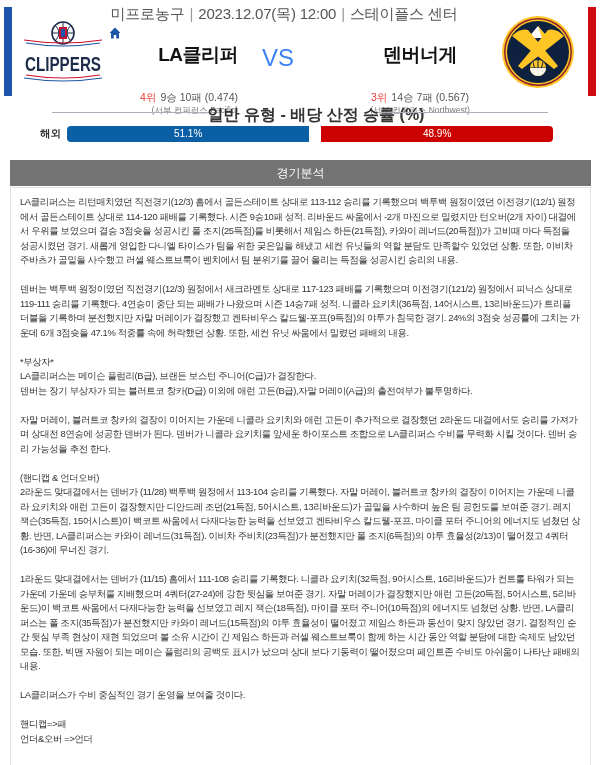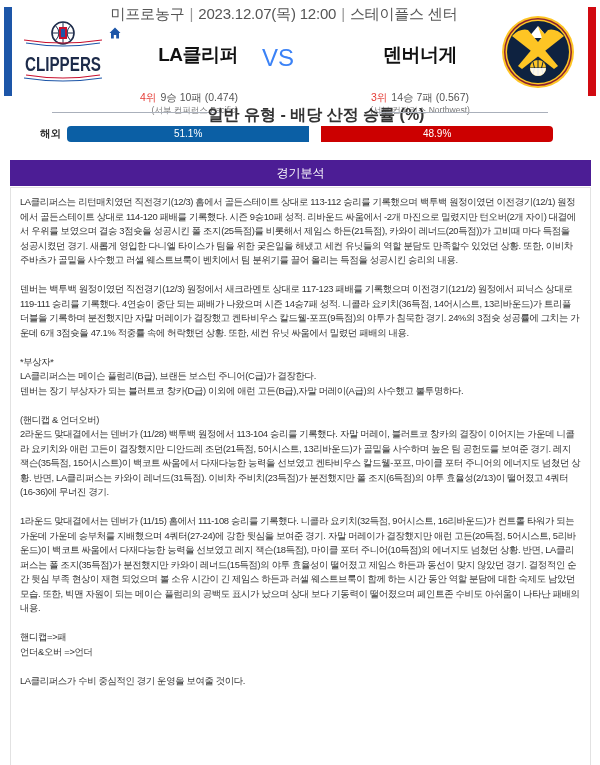--- a/index.html
+++ b/index.html
@@ -31,21 +31,21 @@
   .section-title .line { position: absolute; top: 7px; height: 1px; background: #aab0bb; }
   .section-title .line.l { left: 0; width: 170px; }
   .section-title .line.r { right: 0; width: 170px; }
   .section-title .txt { position: absolute; left: 16px; width: 100%; text-align: center; font-size: 16px; font-weight: bold; color: #333; top: 0; }
 
   .prob-row { position: absolute; top: 126px; left: 40px; width: 520px; height: 16px; }
   .prob-label { position: absolute; left: 0; top: 1px; font-size: 10.5px; font-weight: bold; color: #333; }
   .prob-bar { position: absolute; left: 27px; top: 0; width: 486px; height: 16px; border-radius: 4px; overflow: hidden; display: flex; justify-content: center; }
   .prob-seg { height: 100%; color: #fff; font-size: 10px; text-align: center; line-height: 16px; }
 
-  .analysis-header { position: absolute; top: 160px; left: 10px; width: 581px; height: 26px; background: #4c1d95; color: #fff; text-align: center; font-size: 12px; line-height: 26px; }
+  .analysis-header { position: absolute; top: 160px; left: 10px; width: 581px; height: 26px; background: #737373; color: #fff; text-align: center; font-size: 12px; line-height: 26px; }
 
   .analysis-body { position: absolute; top: 187px; left: 10px; width: 581px; height: 580px; border: 1px solid #e2e2e2; border-bottom: none; padding: 7px 9px; font-size: 9.4px; line-height: 14.5px; color: #333; letter-spacing: -0.35px; overflow: hidden; }
   .analysis-body p { margin-bottom: 14.5px; white-space: pre-wrap; }
 </style>
 </head>
 <body>
 
 <div class="meta">
   <span>미프로농구</span><span class="sep">|</span><span>2023.12.07(목) 12:00</span><span class="sep">|</span><span>스테이플스 센터</span>
 </div>
@@ -111,20 +111,21 @@
   </div>
 </div>
 
 <div class="analysis-header">경기분석</div>
 
 <div class="analysis-body">
   <p>LA클리퍼스는 리턴매치였던 직전경기(12/3) 홈에서 골든스테이트 상대로 113-112 승리를 기록했으며 백투백 원정이였던 이전경기(12/1) 원정에서 골든스테이트 상대로 114-120 패배를 기록했다. 시즌 9승10패 성적. 리바운드 싸움에서 -2개 마진으로 밀렸지만 턴오버(2개 자이) 대결에서 우위를 보였으며 결승 3점슛을 성공시킨 폴 조지(25득점)를 비롯해서 제임스 하든(21득점), 카와이 레너드(20득점))가 고비때 마다 득점을 성공시켰던 경기. 새롭게 영입한 다니엘 타이스가 팀을 위한 궂은일을 해냈고 세컨 유닛들의 역할 분담도 만족할수 있었던 상황. 또한, 이비차 주바츠가 골밑을 사수했고 러셀 웨스트브룩이 벤치에서 팀 분위기를 끌어 올리는 득점을 성공시킨 승리의 내용.</p>
   <p>덴버는 백투백 원정이였던 직전경기(12/3) 원정에서 새크라멘토 상대로 117-123 패배를 기록했으며 이전경기(121/2) 원정에서 피닉스 상대로 119-111 승리를 기록했다. 4연승이 중단 되는 패배가 나왔으며 시즌 14승7패 성적. 니콜라 요키치(36득점, 14어시스트, 13리바운드)가 트리플 더블을 기록하며 분전했지만 자말 머레이가 결장했고 켄타비우스 칼드웰-포프(9득점)의 야투가 침묵한 경기. 24%의 3점슛 성공률에 그치는 가운데 6개 3점슛을 47.1% 적중률 속에 허락했던 상황. 또한, 세컨 유닛 싸움에서 밀렸던 패배의 내용.</p>
   <p>*부상자*
 LA클리퍼스는 메이슨 플럼리(B급), 브랜든 보스턴 주니어(C급)가 결장한다.
-덴버는 장기 부상자가 되는 블러트코 창카(D급) 이외에 애런 고든(B급),자말 머레이(A급)의 사수했고 불투명하다.</p>
+덴버는 장기 부상자가 되는 블러트코 창카(D급) 이외에 애런 고든(B급),자말 머레이(A급)의 출전여부가 불투명하다.</p>
+  <p>자말 머레이, 블러트코 창카의 결장이 이어지는 가운데 니콜라 요키치와 애런 고든이 추가적으로 결장했던 2라운드 대결에서도 승리를 가져가며 상대전 8연승에 성공한 덴버가 된다. 덴버가 니콜라 요키치를 앞세운 하이포스트 조합으로 LA클리퍼스 수비를 무력화 시킬 것이다. 덴버 승리 가능성을 추전 한다.</p>
   <p>(핸디캡 &amp; 언더오버)
 2라운드 맞대결에서는 덴버가 (11/28) 백투백 원정에서 113-104 승리를 기록했다. 자말 머레이, 블러트코 창카의 결장이 이어지는 가운데 니콜라 요키치와 애런 고든이 결장했지만 디안드레 조던(21득점, 5어시스트, 13리바운드)가 골밑을 사수하며 높은 팀 공헌도를 보여준 경기. 레지 잭슨(35득점, 15어시스트)이 백코트 싸움에서 다재다능한 능력을 선보였고 켄타비우스 칼드웰-포프, 마이클 포터 주니어의 에너지도 넘쳤던 상황. 반면, LA클리퍼스는 카와이 레너드(31득점). 이비차 주비치(23득점)가 분전했지만 폴 조지(6득점)의 야투 효율성(2/13)이 떨어졌고 4쿼터(16-36)에 무너진 경기.</p>
   <p>1라운드 맞대결에서는 덴버가 (11/15) 홈에서 111-108 승리를 기록했다. 니콜라 요키치(32득점, 9어시스트, 16리바운드)가 컨트롤 타워가 되는 가운데 가운데 승부처를 지배했으며 4쿼터(27-24)에 강한 뒷심을 보여준 경기. 자말 머레이가 결장했지만 애런 고든(20득점, 5어시스트, 5리바운드)이 백코트 싸움에서 다재다능한 능력을 선보였고 레지 잭슨(18득점), 마이클 포터 주니어(10득점)의 에너지도 넘쳤던 상황. 반면, LA클리퍼스는 폴 조지(35득점)가 분전했지만 카와이 레너드(15득점)의 야투 효율성이 떨어졌고 제임스 하든과 동선이 맞지 않았던 경기. 결정적인 순간 뒷심 부족 현상이 재현 되었으며 볼 소유 시간이 긴 제임스 하든과 러셀 웨스트브룩이 함께 하는 시간 동안 역할 분담에 대한 숙제도 남았던 모습. 또한, 빅맨 자원이 되는 메이슨 플럼리의 공백도 표시가 났으며 상대 보다 기동력이 떨어졌으며 페인트존 수비도 아쉬움이 나타난 패배의 내용.</p>
+  <p>LA클리퍼스가 수비 중심적인 경기 운영을 보여줄 것이다.</p>
   <p>핸디캡=&gt;패
 언더&amp;오버 =&gt;언더</p>
-  <p>LA클리퍼스가 수비 중심적인 경기 운영을 보여줄 것이다.</p>
 </div>
 
 </body></html>

